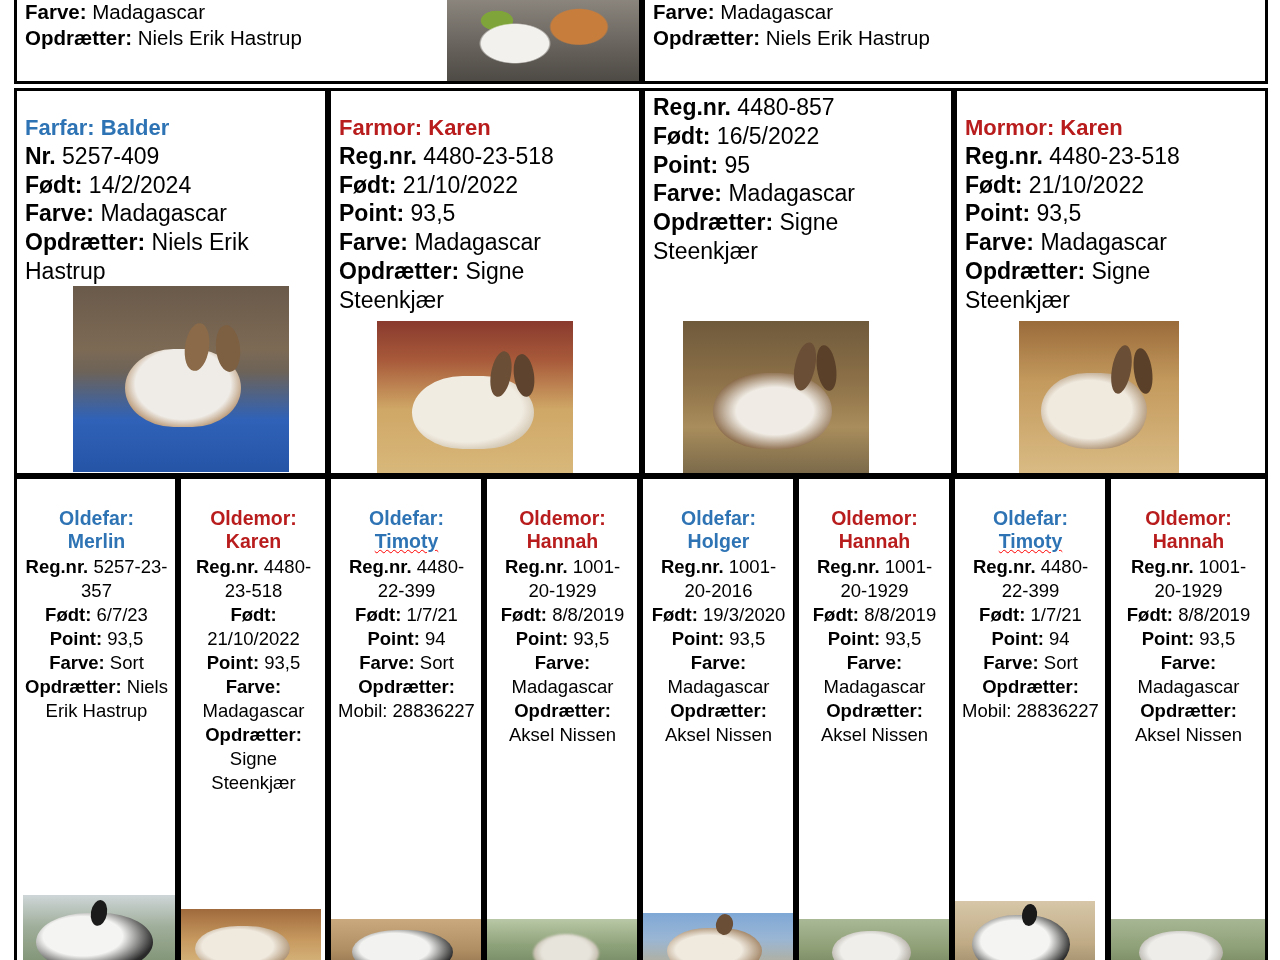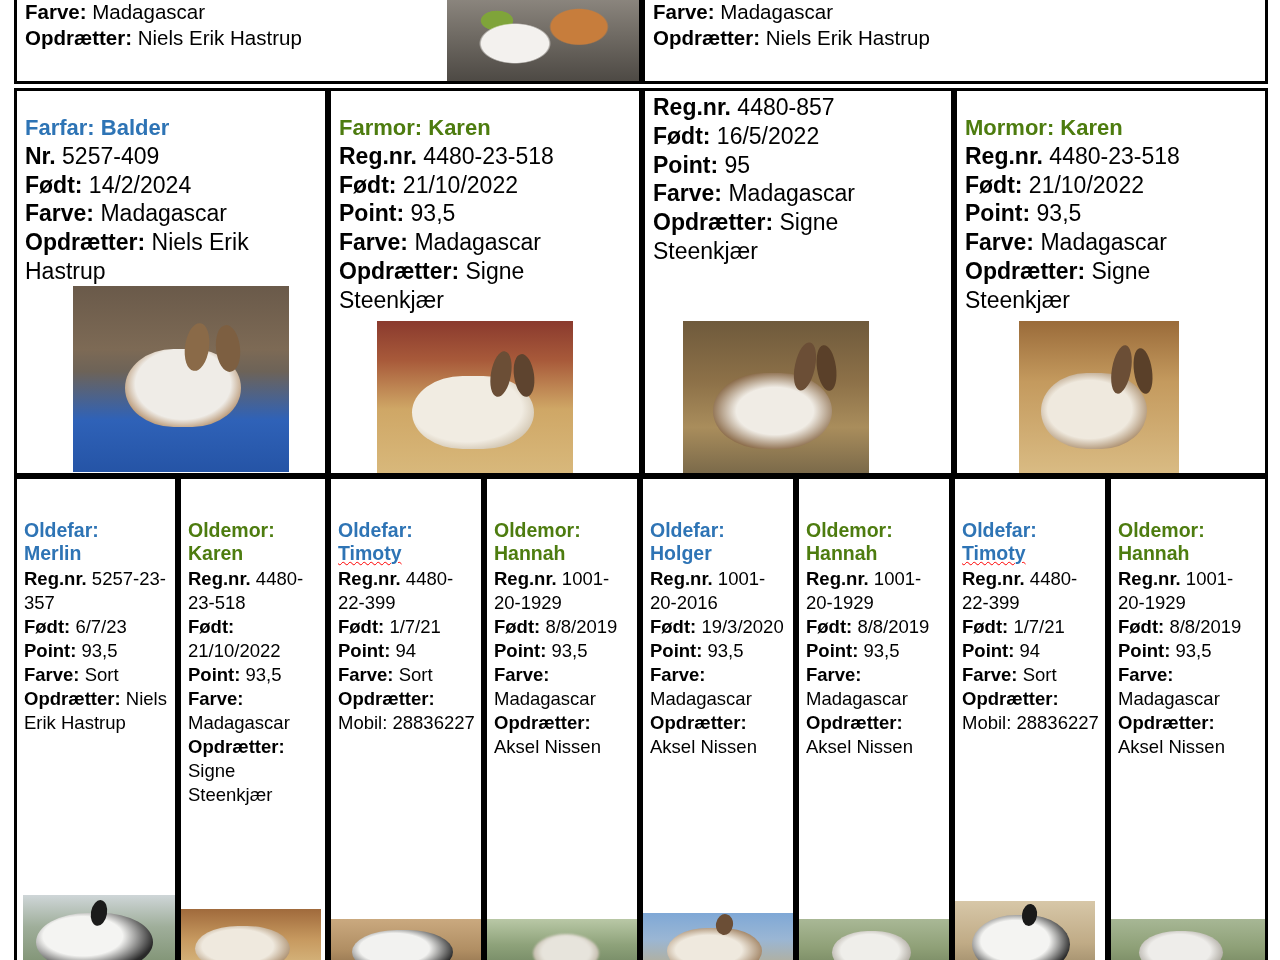--- a/index.html
+++ b/index.html
@@ -35,41 +35,41 @@
     height: 100%;
     box-sizing: border-box;
   }
   .title {
     font-weight: bold;
     line-height: 1.18;
     margin-bottom: 1px;
   }
   .title .nm { font-weight: bold; }
   .male   { color: #2e74b5; }
-  .female { color: #4d7c0f; margin-top: 36px; }
+  .female { color: #b91c1c; margin-top: 36px; }
 
   .line {
     line-height: 1.25;
     margin: 0;
   }
   .line b { font-weight: bold; }
 
   
   .r1 { height: 88px; top: -4px; }
   .r1 .body { padding-top: 0; }
   .r1 .line { font-size: 20.5px; }
 
   
   .r2 { top: 88px; height: 388px; }
   .r2 .title { font-size: 22px; }
   .r2 .line { font-size: 23px; }
 
   
   .r3 { top: 476px; height: 488px; }
-  .r3 .body { padding: 20px 6px 0 7px; }
+  .r3 .body { padding: 8px 6px 0 7px; text-align: center; }
   .r3 .title { font-size: 19.5px; line-height: 1.22; }
   .r3 .line { font-size: 18.5px; line-height: 1.3; }
 
   
   .photo {
     position: absolute;
     overflow: hidden;
     background: #d9d4cc;
   }
   .photo canvas, .photo .ph {

